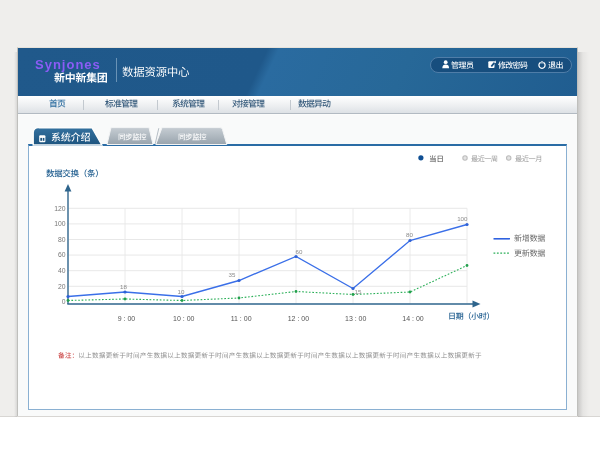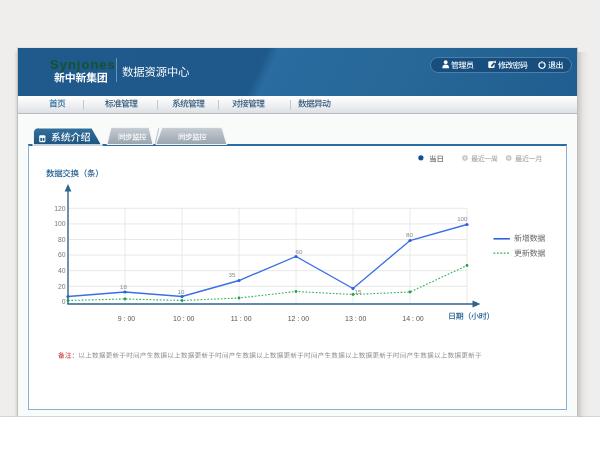--- a/index.html
+++ b/index.html
@@ -14,21 +14,21 @@
 </style></head><body>
 <div id="graybg"></div>
 <div class="abs" style="left:578px;top:52px;width:11px;height:365px;background:linear-gradient(90deg,rgba(140,140,140,.38),rgba(160,160,160,.12) 45%,rgba(170,170,170,0))"></div>
 <div class="abs" style="left:14px;top:52px;width:3px;height:365px;background:linear-gradient(270deg,rgba(150,150,150,.25),rgba(170,170,170,0))"></div>
 <div id="page"></div>
 <div id="hdr"></div>
 <div id="nav"></div>
 <div id="content"></div>
 <div id="panel"></div>
 
-<div class="abs" style="left:50px;top:57px;width:68px;height:14px;color:#14532d;font:bold 13px 'Liberation Sans',sans-serif;letter-spacing:1px">Synjones</div>
+<div class="abs" style="left:35px;top:57px;width:68px;height:14px;color:#8b5cf6;font:bold 13px 'Liberation Sans',sans-serif;letter-spacing:1px">Synjones</div>
 <svg class="t" style="left:54.2px;top:72.3px" width="54.8" height="13.8" viewBox="0 0 54.8 13.8">
     <g fill="#ffffff" transform="translate(0,9.68) scale(0.011000)">
       <use href="#b65b0" x="0"></use>
       <use href="#b4e2d" x="973"></use>
       <use href="#b65b0" x="1945"></use>
       <use href="#b96c6" x="2918"></use>
       <use href="#b56e2" x="3891"></use>
     </g>
   </svg>
 <div class="abs" style="left:116px;top:58px;width:1px;height:24px;background:rgba(195,218,236,.45)"></div>

